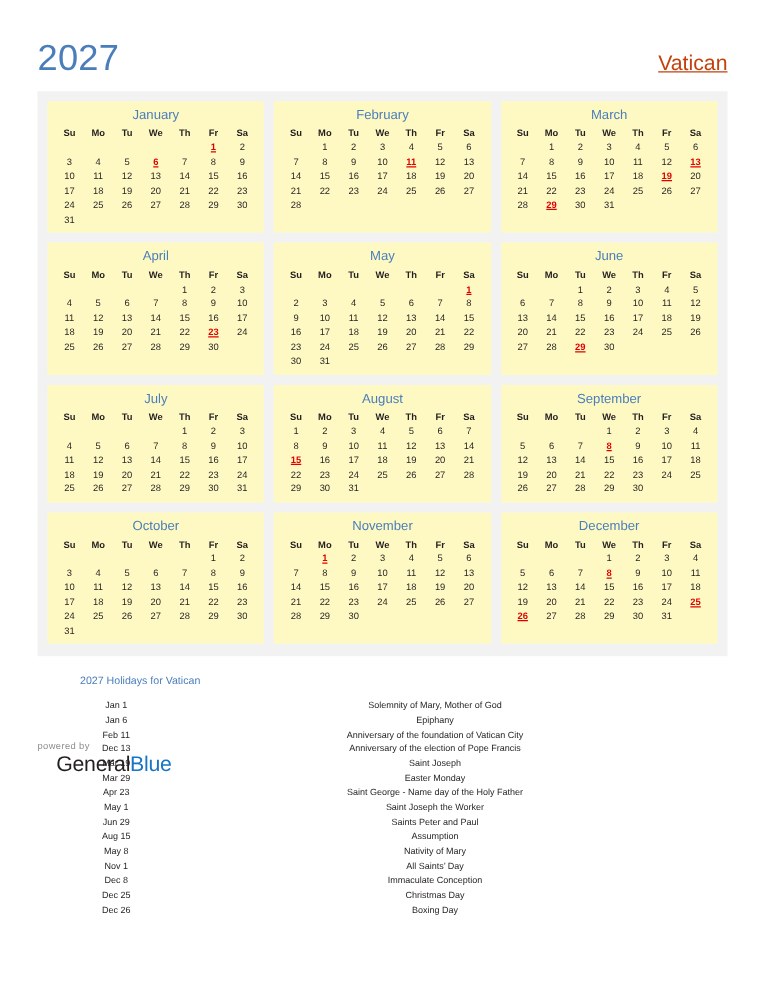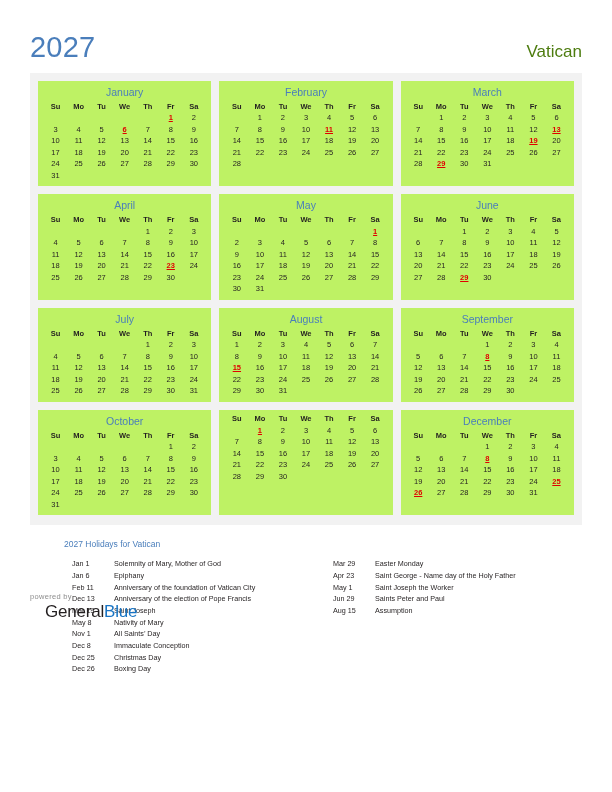--- a/index.html
+++ b/index.html
@@ -32,38 +32,39 @@
     padding-bottom: 9px;
   }
   .header-year {
     font-size: 29px;
     color: #4a7ebb;
     font-weight: normal;
     letter-spacing: 0.2px;
   }
   .header-country {
     font-size: 17px;
-    color: #4d7c0f;
+    color: #c2410c;
     font-weight: normal;
     padding-bottom: 2px;
+    text-decoration: underline;
   }
 
   
   .cal-panel {
     background: #f2f2f2;
     padding: 8px 8px 10px 8px;
     box-sizing: border-box;
   }
   .cal-grid {
     display: grid;
     grid-template-columns: repeat(3, 1fr);
     gap: 8px 8px;
   }
   .month-card {
-    background: #bef264;
+    background: #fef9c3;
     padding: 4px 6px 5px 6px;
     box-sizing: border-box;
   }
   .month-name {
     text-align: center;
     color: #4a7ebb;
     font-size: 10.5px;
     padding: 1px 0 3px 0;
     line-height: 1.2;
   }
@@ -101,23 +102,24 @@
     padding-top: 14px;
     margin-left: 34px;
   }
   .holidays-title {
     color: #4a7ebb;
     font-size: 8.5px;
     padding-bottom: 9px;
   }
   .holiday-cols {
     display: grid;
-    grid-template-columns: 1fr 1fr;
+    grid-template-columns: 1fr;
     gap: 0 12px;
     padding-left: 8px;
+    text-align: center;
   }
   .holiday-item {
     display: flex;
     align-items: flex-start;
     font-size: 7.2px;
     line-height: 1.62;
     color: #231f20;
   }
   .holiday-date {
     flex: 0 0 42px;
@@ -810,20 +812,21 @@
                 <td class="empty"></td>
                 <td class="empty"></td>
                 <td class="empty"></td>
                 <td class="empty"></td>
                 <td class="empty"></td>
               </tr>
             </tbody>
           </table>
         </div>
         <div class="month-card">
+          <div class="month-name">November</div>
           <table class="month">
             <thead>
               <tr>
                 <th>Su</th>
                 <th>Mo</th>
                 <th>Tu</th>
                 <th>We</th>
                 <th>Th</th>
                 <th>Fr</th>
                 <th>Sa</th>

